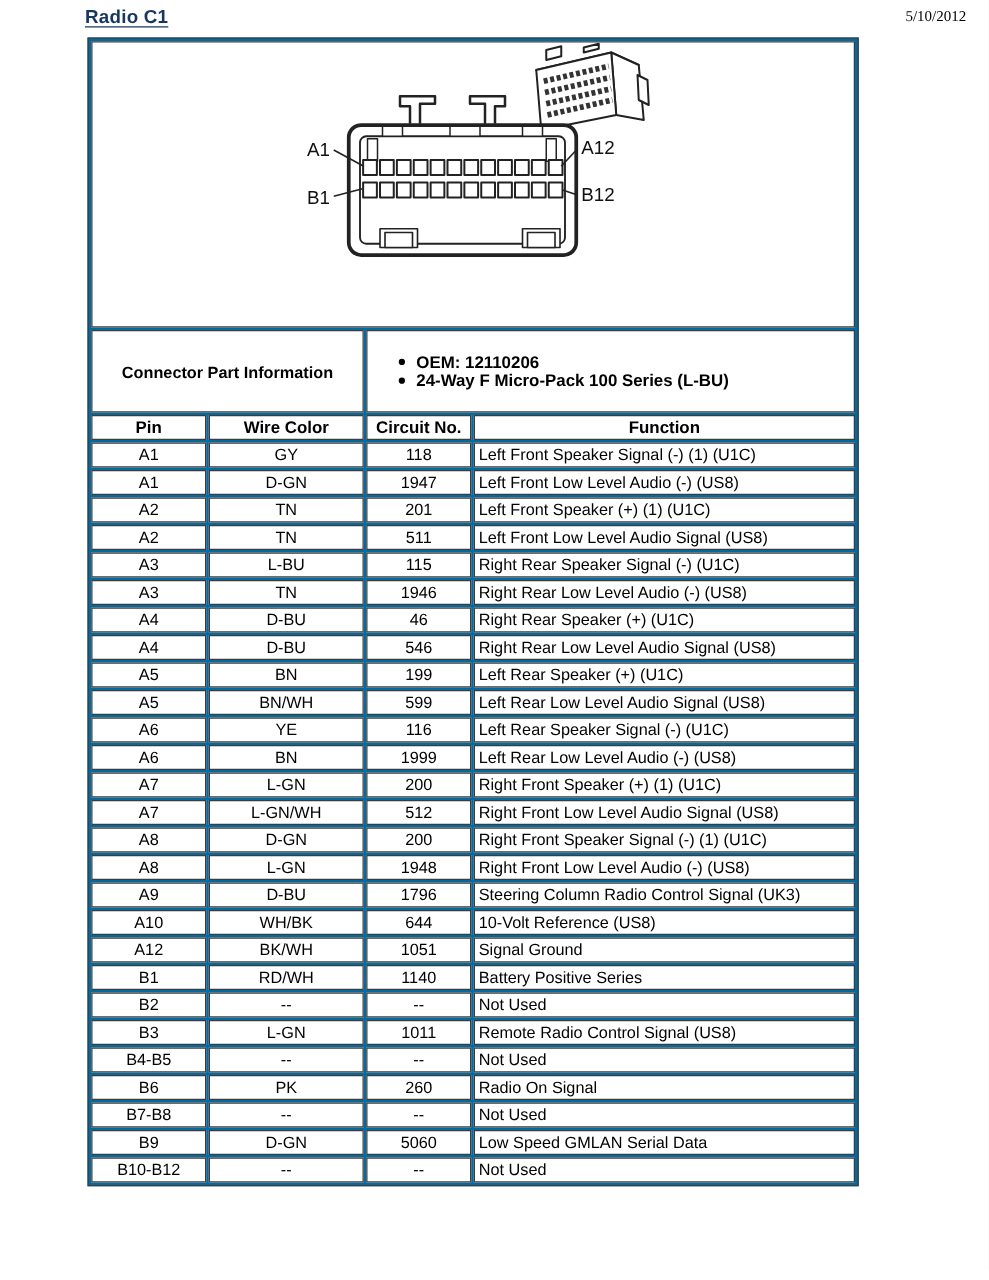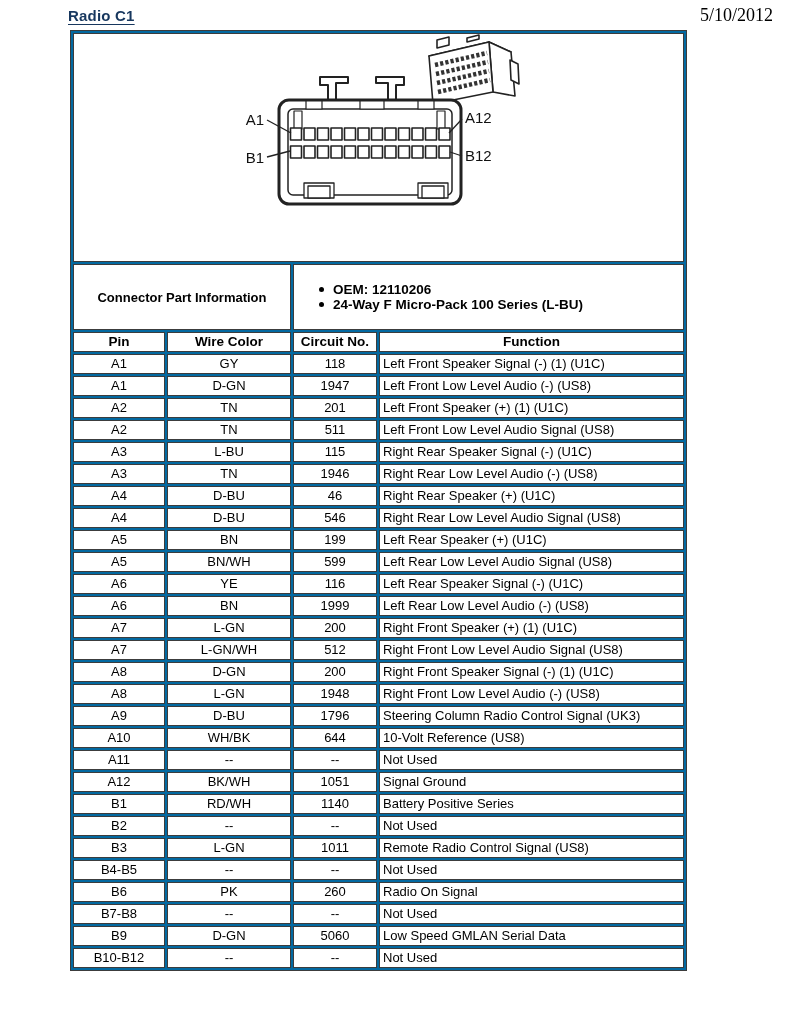--- a/index.html
+++ b/index.html
@@ -1,19 +1,19 @@
 <!DOCTYPE html>
 <html><head>
 <meta charset="utf-8">
 <style>
   html,body{margin:0;padding:0;background:#fff;}
   .page{position:relative;width:791px;height:1024px;background:#fff;font-family:"Liberation Sans",sans-serif;color:#000;overflow:hidden;}
   .hdr-bar{position:absolute;left:68px;right:18px;top:5px;display:flex;justify-content:space-between;align-items:center;}
   .title{font-size:15px;font-weight:bold;color:#17375e;text-decoration:underline;text-underline-offset:3px;letter-spacing:.2px;}
-  .date{font-family:"Liberation Serif",serif;font-size:18px;color:#000;}
+  .date{font-family:"Liberation Serif",serif;font-size:12px;color:#000;}
   table.main{position:absolute;left:70px;top:30px;width:617px;table-layout:fixed;border-collapse:separate;border-spacing:2px;border:1px solid #3c3c3c;background:#0369a1;}
   table.main td{border:1px solid #3c3c3c;font-size:13px;padding:0 3px;overflow:hidden;white-space:nowrap;background:#fff;}
   td.ctr{text-align:center;}
   td.fn{text-align:left;padding-left:4px;}
   tr.data td{height:18px;line-height:18px;}
   tr.head td{height:18px;line-height:18px;font-weight:bold;text-align:center;font-size:13.5px;}
   td.diagram-cell{height:224px;padding:0;vertical-align:top;}
   td.partinfo{height:64px;font-weight:bold;font-size:13.5px;text-align:center;vertical-align:middle;white-space:normal;}
   td.oem{height:64px;vertical-align:top;padding:0;}
   .oem-inner{display:flex;flex-direction:column;justify-content:center;height:100%;box-sizing:border-box;padding:10px 0 11px 22px;}
@@ -248,26 +248,20 @@
           <td class="ctr">1796</td>
           <td class="fn">Steering Column Radio Control Signal (UK3)</td>
         </tr>
         <tr class="data">
           <td class="ctr">A10</td>
           <td class="ctr">WH/BK</td>
           <td class="ctr">644</td>
           <td class="fn">10-Volt Reference (US8)</td>
         </tr>
         <tr class="data">
-          <td class="ctr">A11</td>
-          <td class="ctr">--</td>
-          <td class="ctr">--</td>
-          <td class="fn">Not Used</td>
-        </tr>
-        <tr class="data">
           <td class="ctr">A12</td>
           <td class="ctr">BK/WH</td>
           <td class="ctr">1051</td>
           <td class="fn">Signal Ground</td>
         </tr>
         <tr class="data">
           <td class="ctr">B1</td>
           <td class="ctr">RD/WH</td>
           <td class="ctr">1140</td>
           <td class="fn">Battery Positive Series</td>

